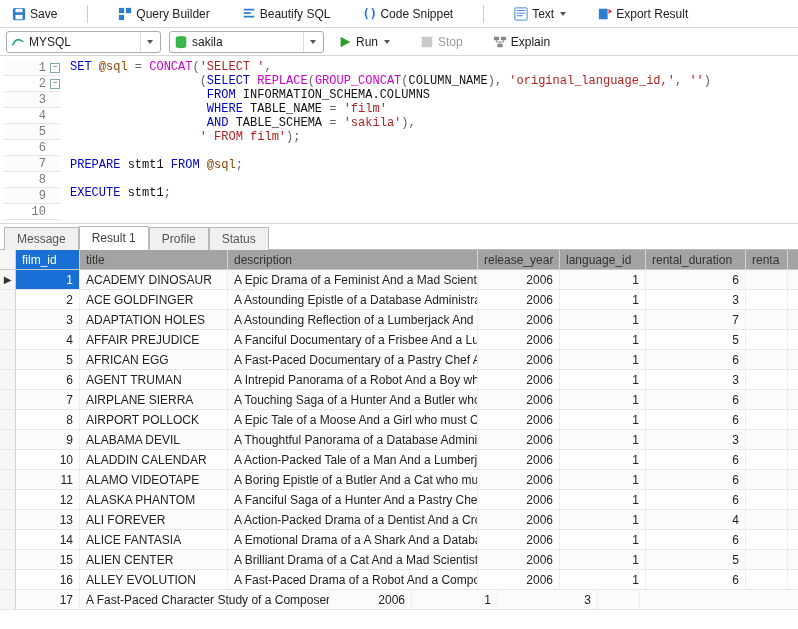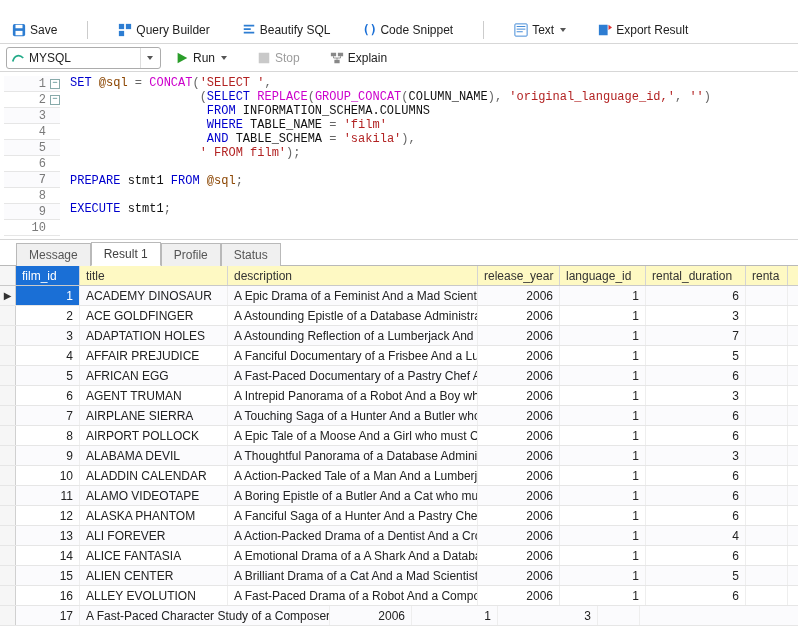--- a/index.html
+++ b/index.html
@@ -13,21 +13,20 @@
     height: 629px;
     overflow: hidden;
   }
   .toolbar {
     display: flex;
     align-items: center;
     height: 28px;
     padding: 2px 6px;
     border-bottom: 1px solid #d7d7d7;
     gap: 20px;
-    margin-top: 16px;
   }
   .tbtn {
     display: flex;
     align-items: center;
     gap: 4px;
     padding: 2px 6px;
     border-radius: 3px;
     cursor: pointer;
     color: #222;
   }
@@ -98,21 +97,21 @@
   .fn { color:#cc00cc; }
   .str { color:#b22222; }
   .var { color:#8b4500; }
   .op { color:#666; }
   .idn { color:#111; }
   .tabs {
     display:flex;
     align-items:flex-end;
     height:26px;
     border-bottom:1px solid #b9b9b9;
-    padding: 0 16px;
+    padding: 0 4px;
     gap:0;
   }
   .tab {
     padding:4px 12px 4px 12px;
     border:1px solid #b9b9b9;
     border-bottom:none;
     background:#f0f0f0;
     color:#555;
     position:relative;
     top:1px;
@@ -129,21 +128,21 @@
     height: 360px;
     overflow:hidden;
   }
   .ghead, .grow {
     display:flex;
     align-items:center;
     border-bottom:1px solid #e6e6e6;
     height:20px;
   }
   .ghead {
-    background:#fef9c3;
+    background:#a3a3a3;
     border-bottom:1px solid #c9c9c9;
     height:22px;
   }
   .cell {
     padding: 0 6px;
     overflow:hidden;
     white-space:nowrap;
     text-overflow: clip;
     border-right:1px solid #eee;
     height:100%;
@@ -224,20 +223,32 @@
 </div>
 
 <div class="sel-row">
   <div class="combo">
     <span class="icon">
       <svg viewBox="0 0 16 16" width="14" height="14">
           <path d="M2 12c2-8 8-8 12-4" stroke="#2a8" stroke-width="2" fill="none"></path>
         </svg>
     </span>
     <span class="cval">MYSQL</span>
+    <span class="cddl">
+        <span class="tri"></span>
+      </span>
+  </div>
+  <div class="combo">
+    <span class="icon">
+      <svg viewBox="0 0 16 16" width="14" height="14">
+          <ellipse cx="8" cy="3" rx="6" ry="2" fill="#39b54a"></ellipse>
+          <path d="M2 3v10c0 1 3 2 6 2s6-1 6-2V3" fill="#39b54a"></path>
+        </svg>
+    </span>
+    <span class="cval">sakila</span>
     <span class="cddl">
         <span class="tri"></span>
       </span>
   </div>
   <div class="run-area">
     <div class="tbtn">
       <span class="icon">
         <svg viewBox="0 0 16 16" width="14" height="14">
             <path d="M3 2l11 6-11 6z" fill="#2a9d2a"></path>
           </svg>

